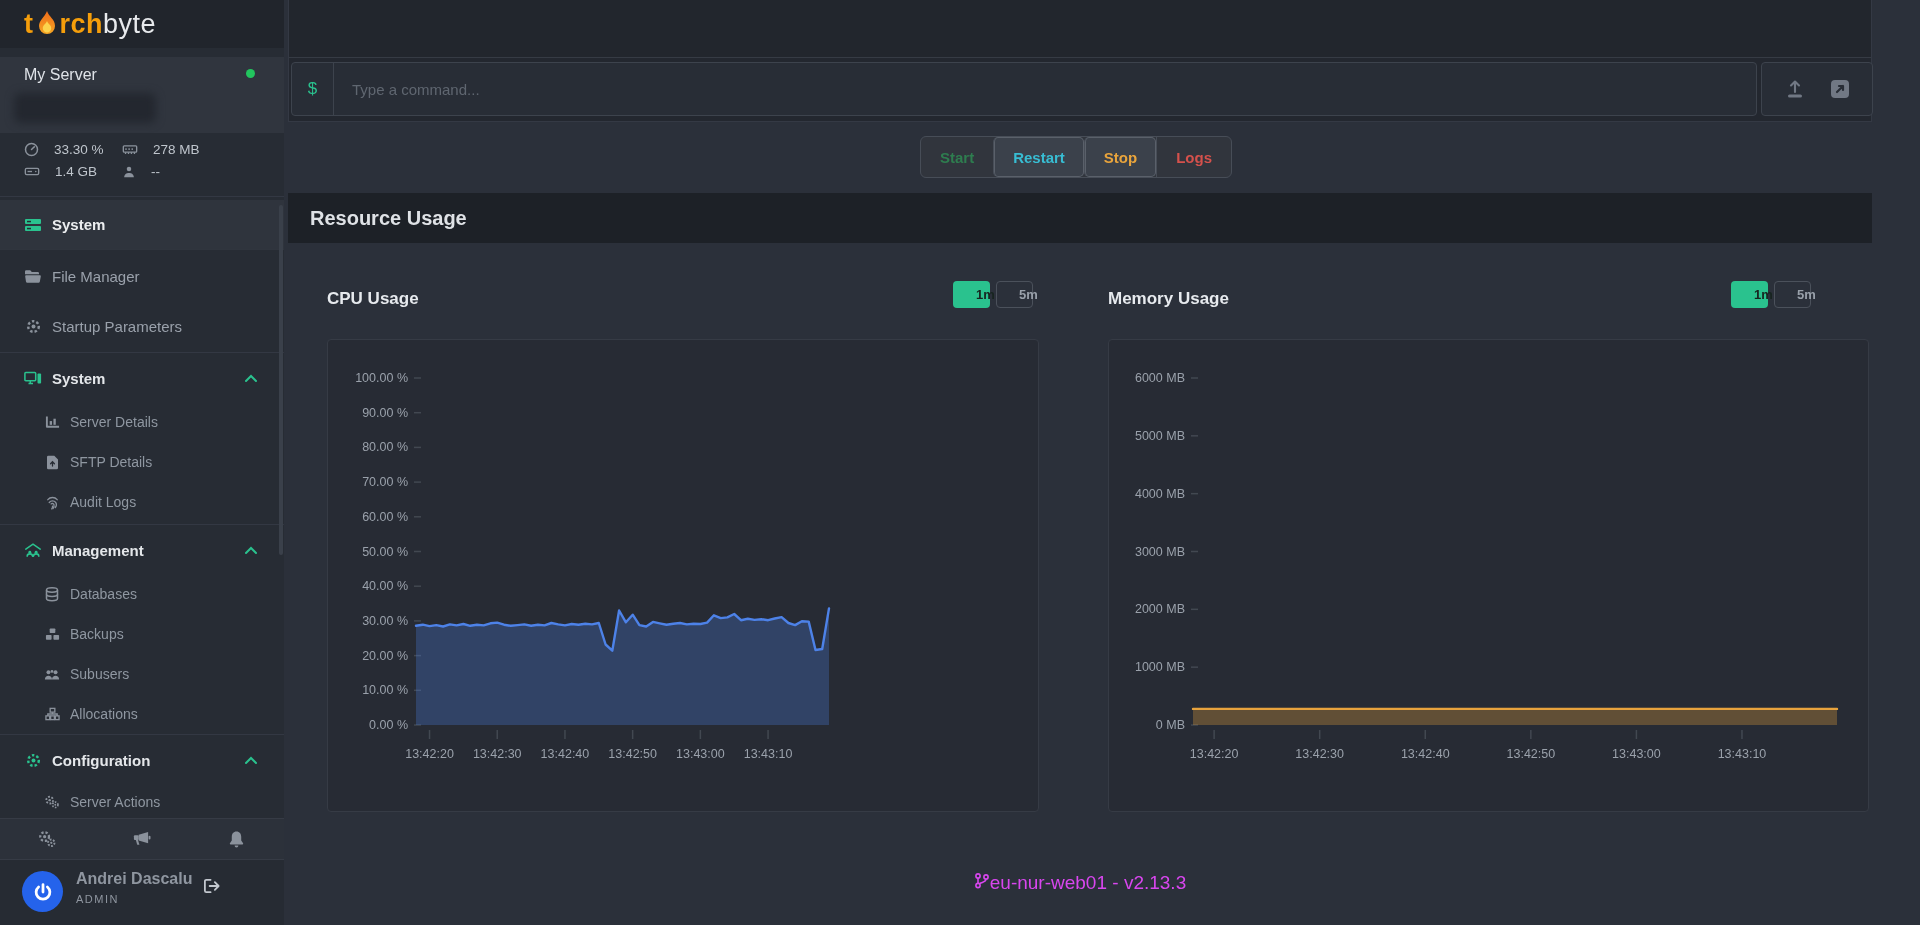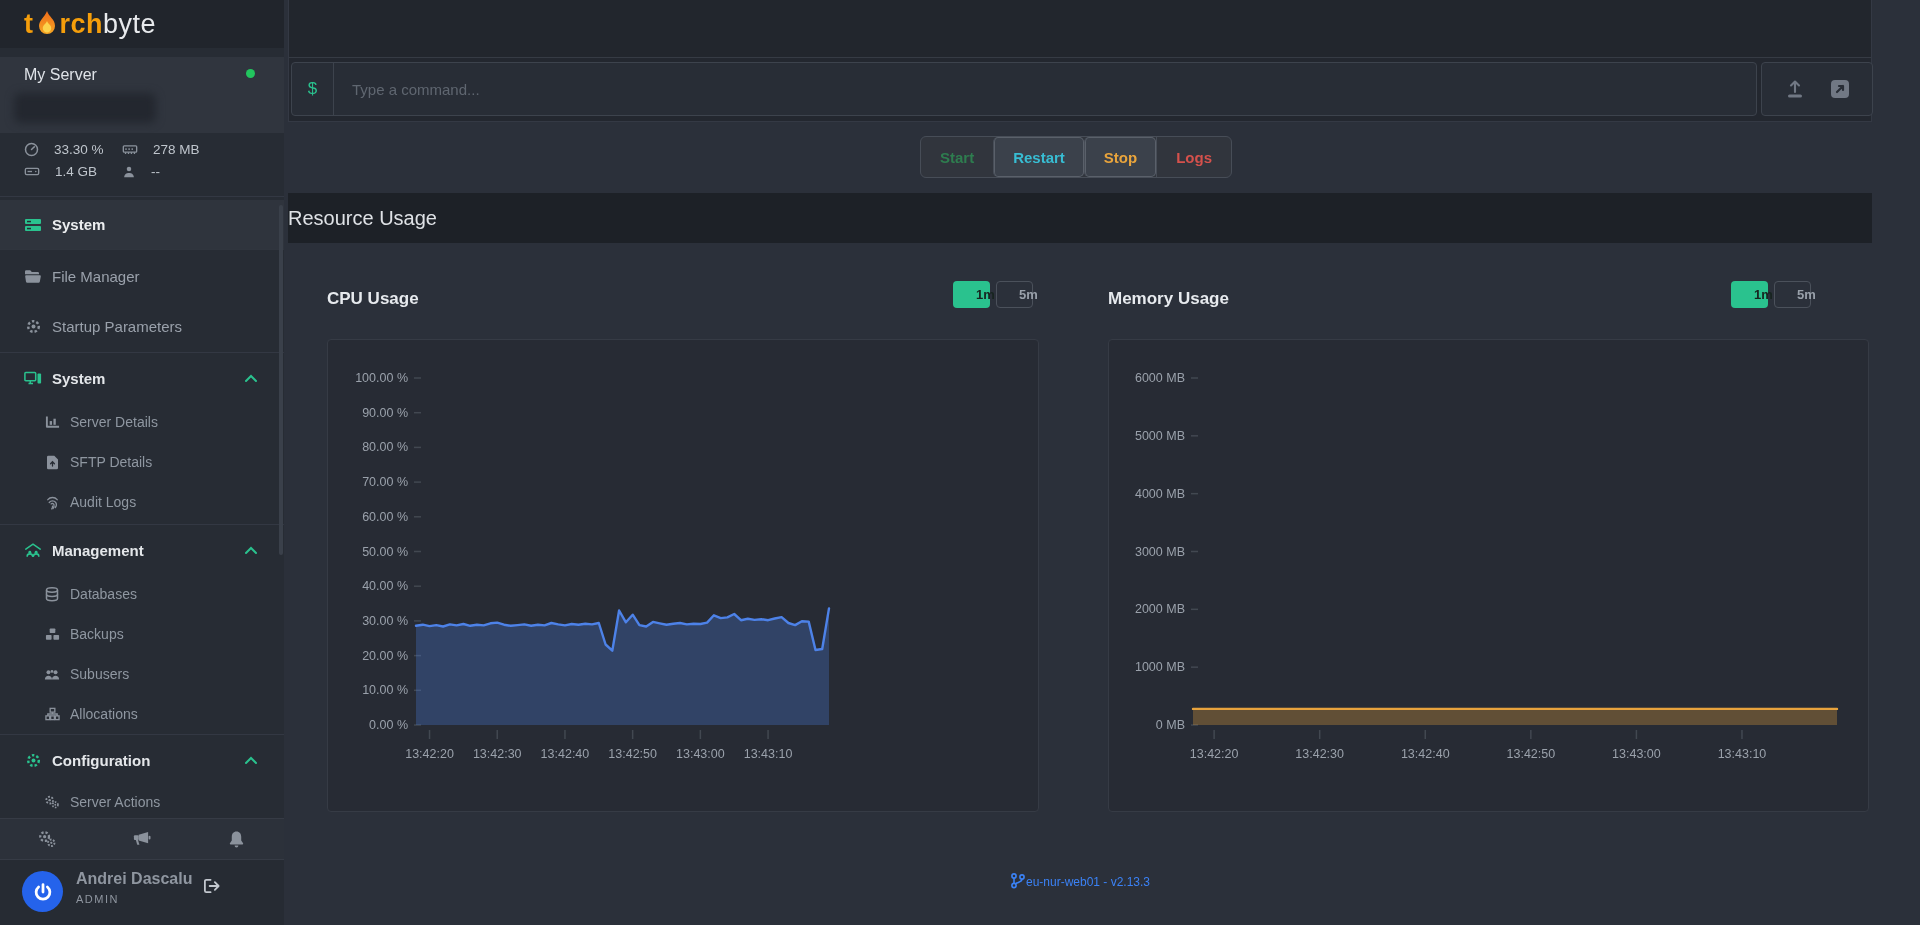--- a/index.html
+++ b/index.html
@@ -63,38 +63,38 @@
   .cmd-icons { position:absolute; left:1472px; top:62px; width:112px; height:54px; background:#282d36; border:1px solid #3d434d; border-radius:4px; display:flex; align-items:center; justify-content:space-evenly; color:#717884; }
   .cmd-icons .ibtn { cursor:pointer; display:flex; }
 
   .power-row { position:absolute; left:0; top:136px; width:1584px; display:flex; justify-content:center; }
   .power-group { display:flex; border:1px solid #474d57; border-radius:6px; background:#31353d; overflow:hidden; }
   .power-btn { height:40px; padding:0 19px; background:transparent; border:none; border-left:1px solid #474d57; font-family:"Liberation Sans",sans-serif; font-size:15px; font-weight:bold; cursor:pointer; }
   .power-btn:first-child { border-left:none; }
   .power-btn.enabled { background:#3b414b; box-shadow: inset 0 0 0 1px #5a606a; border-radius:5px; }
 
   .resource-header { position:absolute; left:4px; top:193px; width:1584px; height:50px; background:#1d2127; display:flex; align-items:center; }
-  .resource-header span { font-size:20px; color:#dfe2e6; }
+  .resource-header span { margin-left:22px; font-size:20px; color:#dfe2e6;font-weight:bold; }
 
   .chart-block { position:absolute; top:277px; }
   .cb-cpu { left:43px; width:712px; }
   .cb-mem { left:824px; width:761px; }
   .chart-title { position:absolute; left:0; top:12px; font-size:17px; font-weight:bold; color:#e7eaee; }
   .range-toggle { position:absolute; top:4px; display:flex; gap:6px; }
   .cb-cpu .range-toggle { right:6px; }
   .cb-mem .range-toggle { right:58px; }
   .tg { width:37px; height:27px; border-radius:4px; font-size:13px; font-weight:bold; display:flex; align-items:center; justify-content:center; cursor:pointer;padding-left:28px; }
   .tg.on  { background:#2ac28e; color:#17241f; }
   .tg.off { background:transparent; border:1px solid #4b515b; color:#99a0aa; }
   .chart-card { position:absolute; left:0; top:62px; height:473px; background:#272b34; border:1px solid #363b45; border-radius:4px; }
   .cb-cpu .chart-card { width:712px; }
   .cb-mem .chart-card { width:761px; }
   .chart-card svg text { font-family:"Liberation Sans",sans-serif; fill:#9aa1ab; font-size:12.5px; }
 
-  .footer { position:absolute; left:4px; top:872px; width:1584px; display:flex; align-items:center; justify-content:center; color:#3b82f6; font-size:12px; }
+  .footer { position:absolute; left:4px; top:872px; width:1584px; display:flex; align-items:center; justify-content:center; color:#d946ef; font-size:19px; }
 </style>
 </head>
 <body>
 
 <div class="app">
 
   <aside class="sidebar">
     <div class="logo-bar">
       <div class="logo">
         <span class="t-orange">t</span>

